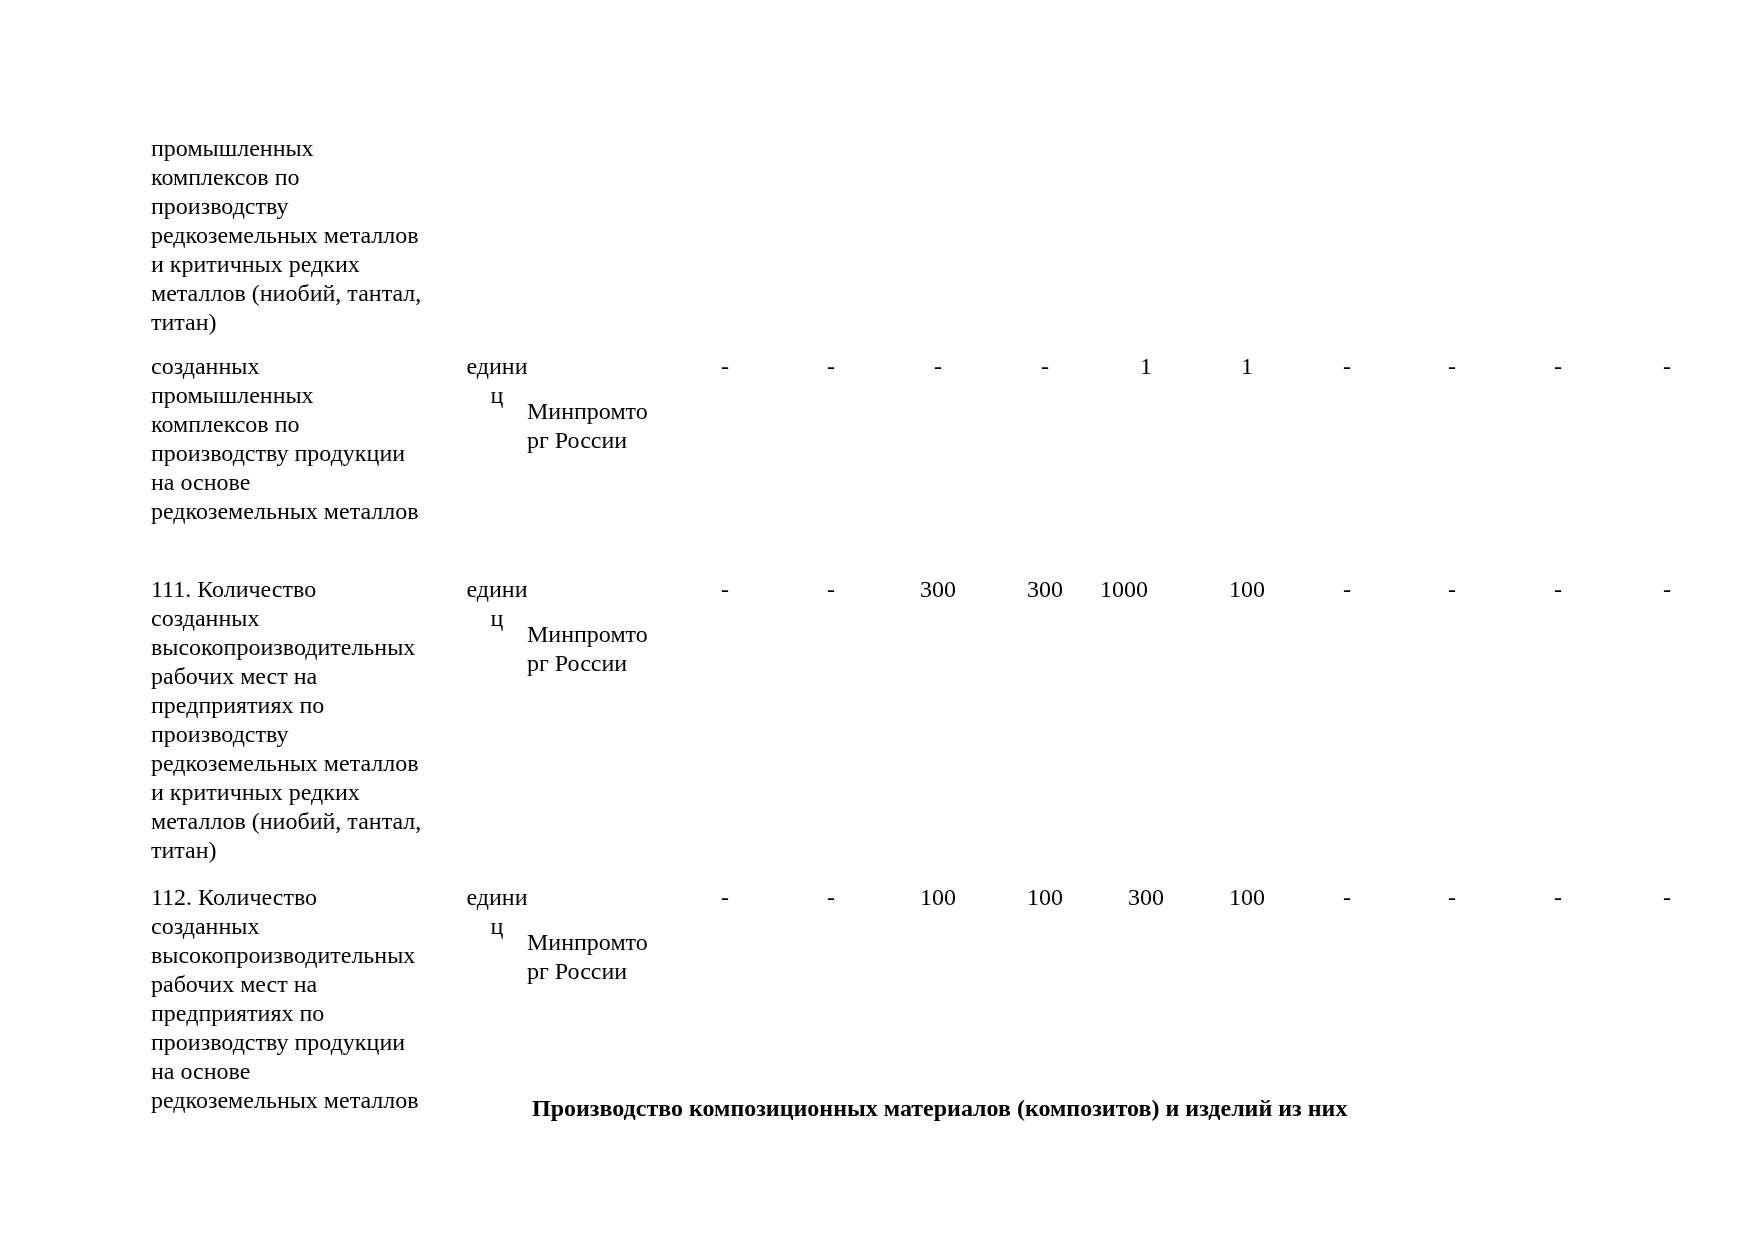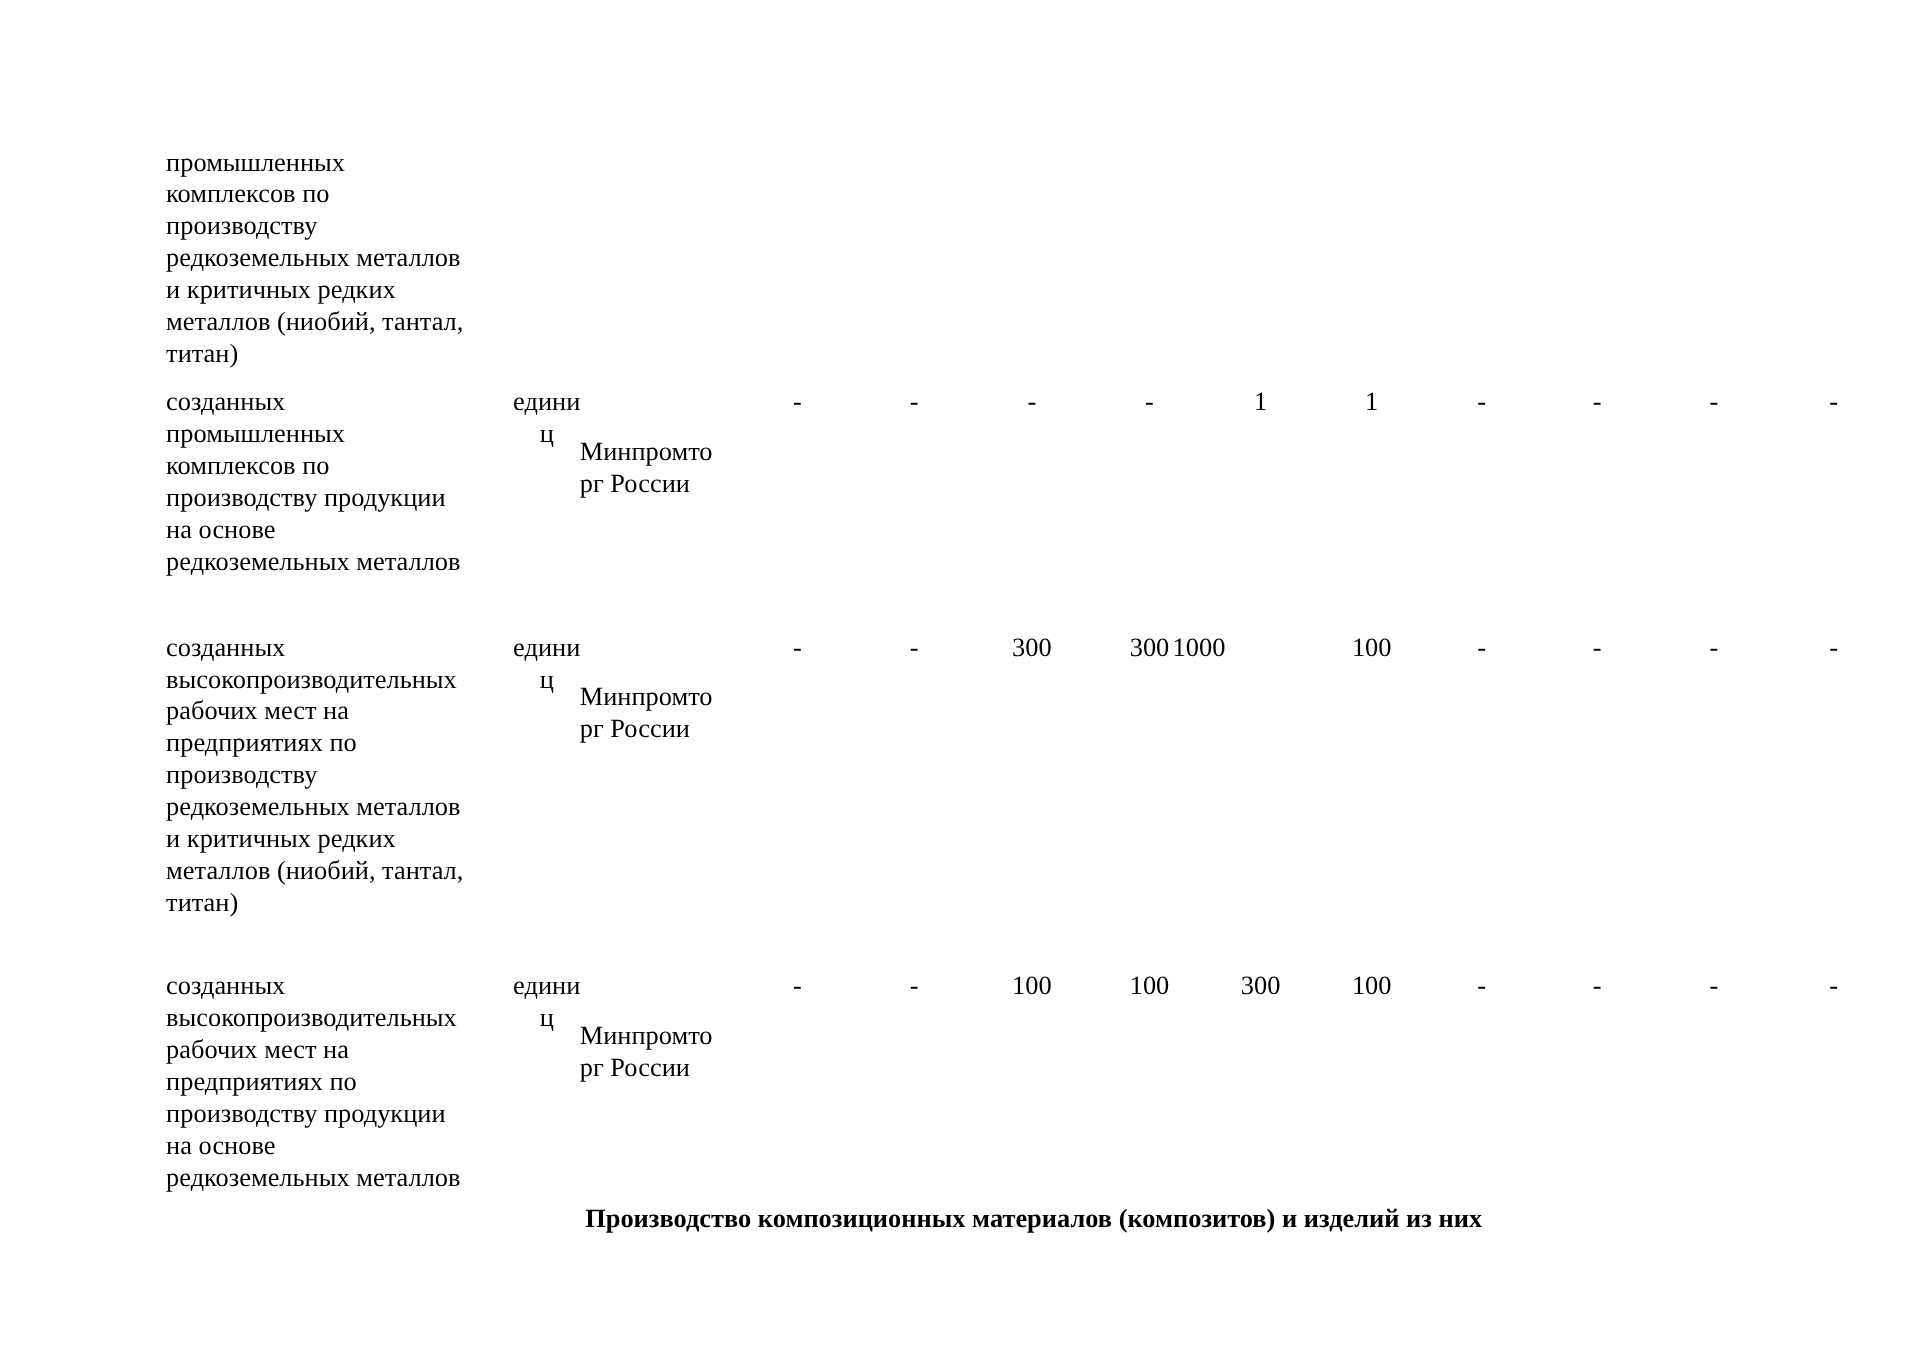--- a/index.html
+++ b/index.html
@@ -77,20 +77,21 @@
     <span class="val" style="left:1146px;">1</span>
     <span class="val" style="left:1247px;">1</span>
     <span class="val" style="left:1347px;">-</span>
     <span class="val" style="left:1452px;">-</span>
     <span class="val" style="left:1558px;">-</span>
     <span class="val" style="left:1667px;">-</span>
   </div>
 
   <div class="row" style="top:575px;">
     <div class="desc">
+      <span class="ln">111. Количество</span>
       <span class="ln">созданных</span>
       <span class="ln">высокопроизводительных</span>
       <span class="ln">рабочих мест на</span>
       <span class="ln">предприятиях по</span>
       <span class="ln">производству</span>
       <span class="ln">редкоземельных металлов</span>
       <span class="ln">и критичных редких</span>
       <span class="ln">металлов (ниобий, тантал,</span>
       <span class="ln">титан)</span>
     </div>
@@ -99,30 +100,31 @@
       <span class="ln">ц</span>
     </div>
     <div class="resp">
       <span class="ln">Минпромто</span>
       <span class="ln">рг России</span>
     </div>
     <span class="val" style="left:725px;">-</span>
     <span class="val" style="left:831px;">-</span>
     <span class="val" style="left:938px;">300</span>
     <span class="val" style="left:1045px;">300</span>
-    <span class="val" style="left:1090px;font-family:Liberation Serif, serif;">1000</span>
+    <span class="val" style="left:1124px;font-family:Liberation Serif, serif;">1000</span>
     <span class="val" style="left:1247px;">100</span>
     <span class="val" style="left:1347px;">-</span>
     <span class="val" style="left:1452px;">-</span>
     <span class="val" style="left:1558px;">-</span>
     <span class="val" style="left:1667px;">-</span>
   </div>
 
   <div class="row" style="top:883px;">
     <div class="desc">
+      <span class="ln">112. Количество</span>
       <span class="ln">созданных</span>
       <span class="ln">высокопроизводительных</span>
       <span class="ln">рабочих мест на</span>
       <span class="ln">предприятиях по</span>
       <span class="ln">производству продукции</span>
       <span class="ln">на основе</span>
       <span class="ln">редкоземельных металлов</span>
     </div>
     <div class="unit">
       <span class="ln">едини</span>

